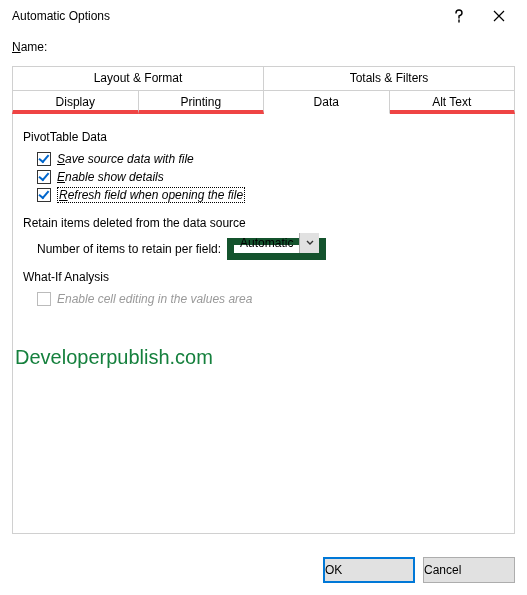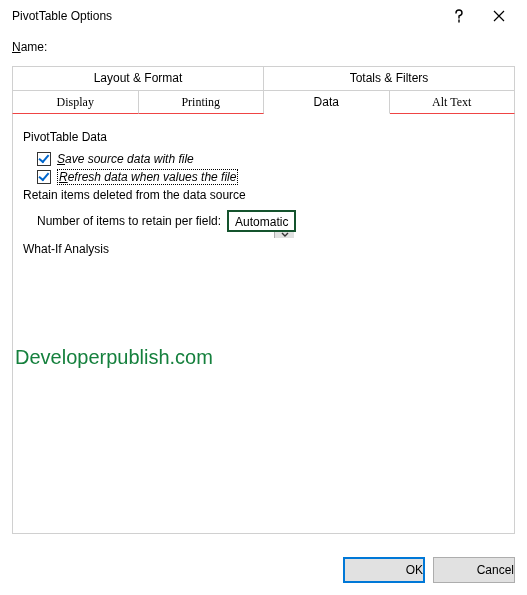--- a/index.html
+++ b/index.html
@@ -62,21 +62,21 @@
 .tabs-row1 .tab { flex: 1; border-bottom: none; }
 .tabs-row1 .tab + .tab { border-left: none; }
 .tabs-row2 { margin-top: 0; }
 .tabs-row2 .tab { flex: 1; border-top: 1px solid #d0d0d0; }
 .tabs-row2 .tab + .tab { border-left: none; }
 .tab.active {
   background: #fff;
   border-bottom: 1px solid #fff;
   z-index: 2;
 }
-.tabs-row2 .tab:not(.active) { border-bottom: 1px solid #ef4444; font-family: Liberation Serif, serif; }
+.tabs-row2 .tab:not(.active) { border-bottom: 4px solid #ef4444; }
 .tab-content {
   border: 1px solid #d0d0d0;
   border-top: none;
   padding: 12px 10px 10px 10px;
   height: 420px;
   position: relative;
 }
 .section-label {
   font-size: 12px;
   margin-bottom: 8px;
@@ -118,23 +118,22 @@
 .field-row {
   display: flex;
   align-items: center;
   gap: 6px;
   margin: 6px 0 10px 14px;
   font-size: 12px;
 }
 .select-wrap {
   display: flex;
   align-items: flex-end;
-  border: 2px solid #14532d;
+  border: 7px solid #14532d;
   height: 22px;
-  flex-direction: column;
 }
 .select-wrap .sel-text {
   padding: 0 6px;
   min-width: 60px;
   line-height: 20px;
 }
 .select-wrap .sel-btn {
   width: 20px;
   height: 20px;
   border-left: 1px solid #adadad;
@@ -153,40 +152,40 @@
   font-family: "Segoe UI", sans-serif;
 }
 .button-bar {
   position: absolute;
   bottom: 12px;
   right: 12px;
   display: flex;
   gap: 8px;
 }
 .btn {
-  width: 82px;
+  width: 92px;
   height: 26px;
   border: 1px solid #adadad;
   background: #e1e1e1;
   font-family: inherit;
   font-size: 12px;
-  text-align: right;
+  text-align: left;
   line-height: 24px;
 }
 .btn.primary {
   border: 2px solid #0078d7;
   background: #e1e1e1;
   line-height: 22px;
 }
 </style>
 </head>
 <body>
 
 <div class="titlebar">
-  <span class="title">PivotTable Options</span>
+  <span class="title">Automatic Options</span>
   <div class="tb-btn">
     <svg width="10" height="14" viewBox="0 0 10 14">
       <path d="M2 4 Q2 1 5 1 Q8 1 8 4 Q8 6 5 7 L5 9 M5 11 L5 13" stroke="#000" stroke-width="1.4" fill="none" stroke-linecap="round"></path>
     </svg>
   </div>
   <div class="tb-btn">
     <svg width="12" height="12" viewBox="0 0 12 12">
       <path d="M1 1 L11 11 M11 1 L1 11" stroke="#000" stroke-width="1.2"></path>
     </svg>
   </div>
@@ -210,42 +209,50 @@
 
   <div class="tab-content">
 
     <div class="section-label">PivotTable Data</div>
 
     <div class="check-row">
       <span class="checkbox checked"></span>
       <span><span class="ul">S</span><span>ave source data with file</span></span>
     </div>
 
-
     <div class="check-row">
       <span class="checkbox checked"></span>
-      <span><span class="focus-box"><span class="ul">R</span><span>efresh data when values the file</span></span></span>
-    </div>
-
-    <div class="section-label" style="margin-top:4px">Retain items deleted from the data source</div>
+      <span><span class="ul">E</span><span>nable show details</span></span>
+    </div>
+
+    <div class="check-row">
+      <span class="checkbox checked"></span>
+      <span><span class="focus-box"><span class="ul">R</span><span>efresh field when opening the file</span></span></span>
+    </div>
+
+    <div class="section-label" style="margin-top:14px">Retain items deleted from the data source</div>
 
     <div class="field-row">
       <span><span class="ul">N</span><span>umber of items to retain per field:</span></span>
       <div class="select-wrap">
         <span class="sel-text">Automatic</span>
         <span class="sel-btn">
           <svg width="8" height="6" viewBox="0 0 8 6">
             <path d="M1 1 L4 4 L7 1" stroke="#333" stroke-width="1.4" fill="none"></path>
           </svg>
         </span>
       </div>
     </div>
 
     <div class="section-label" style="margin-top:10px">What-If Analysis</div>
 
+    <div class="check-row disabled">
+      <span class="checkbox disabled"></span>
+      <span>Enable cell editing in the values area</span>
+    </div>
 
     <div class="watermark">Developerpublish.com</div>
   </div>
 </div>
 
 <div class="button-bar">
   <div class="btn primary">OK</div>
   <div class="btn">Cancel</div>
 </div>
 

